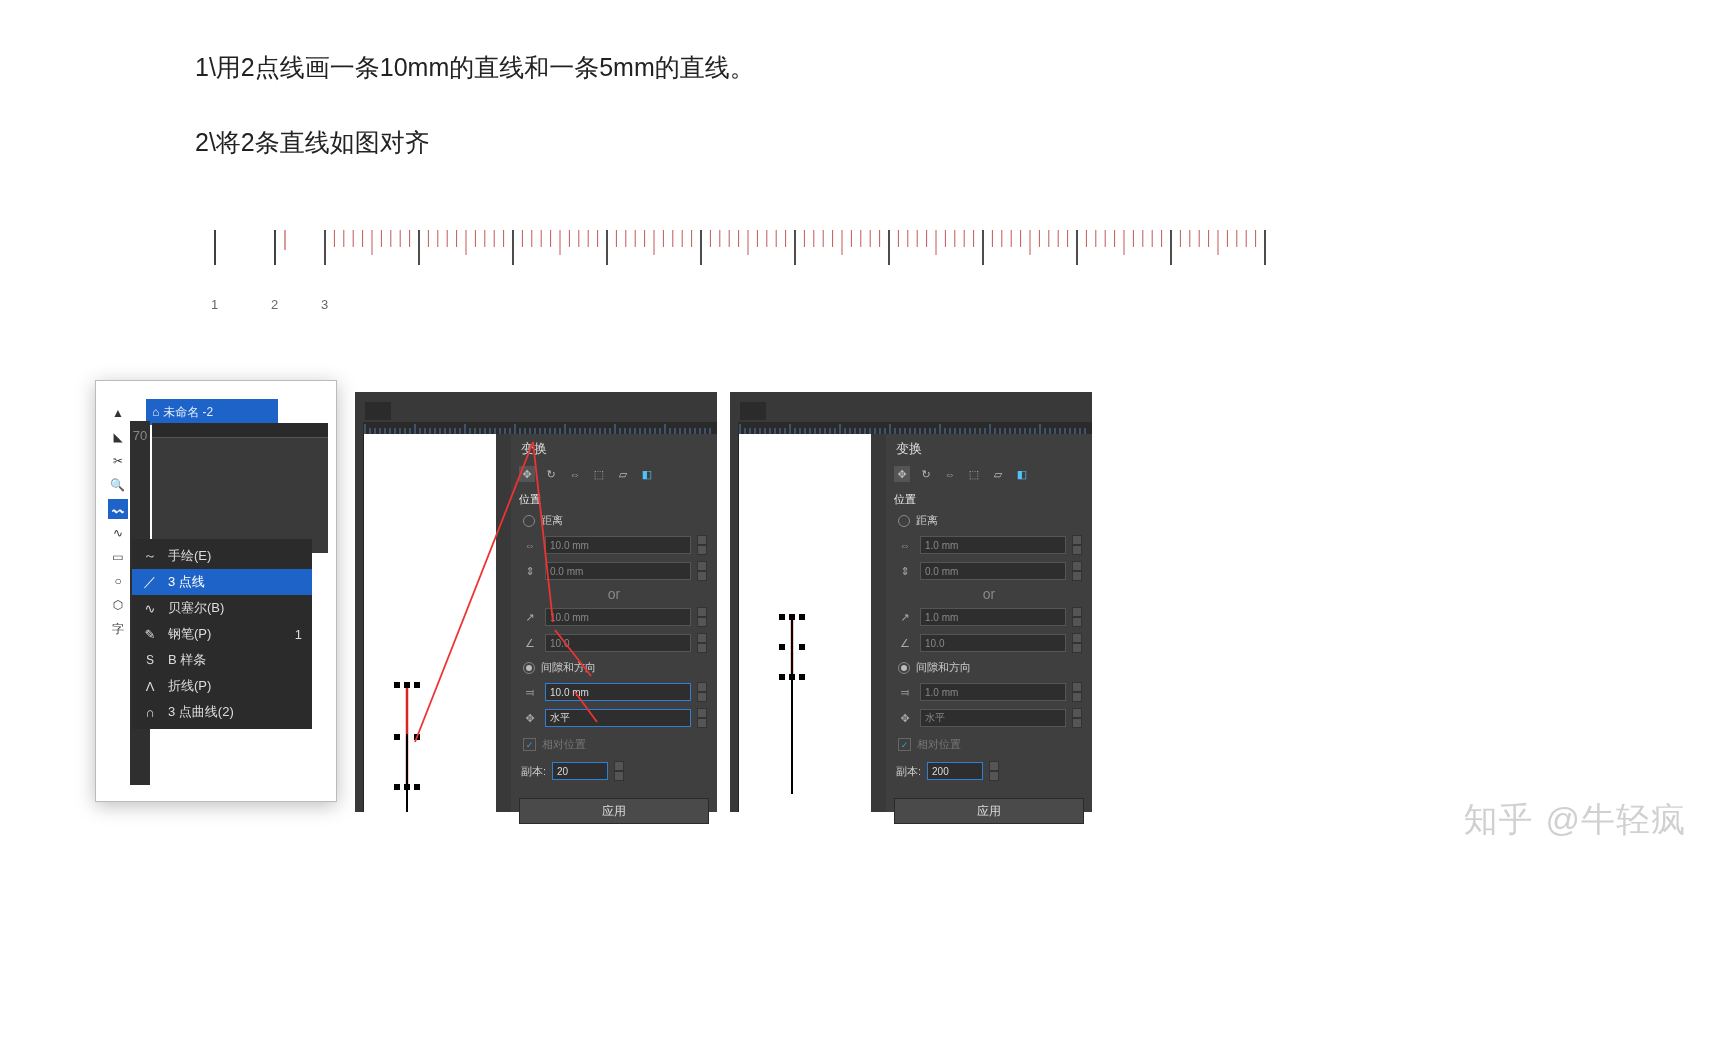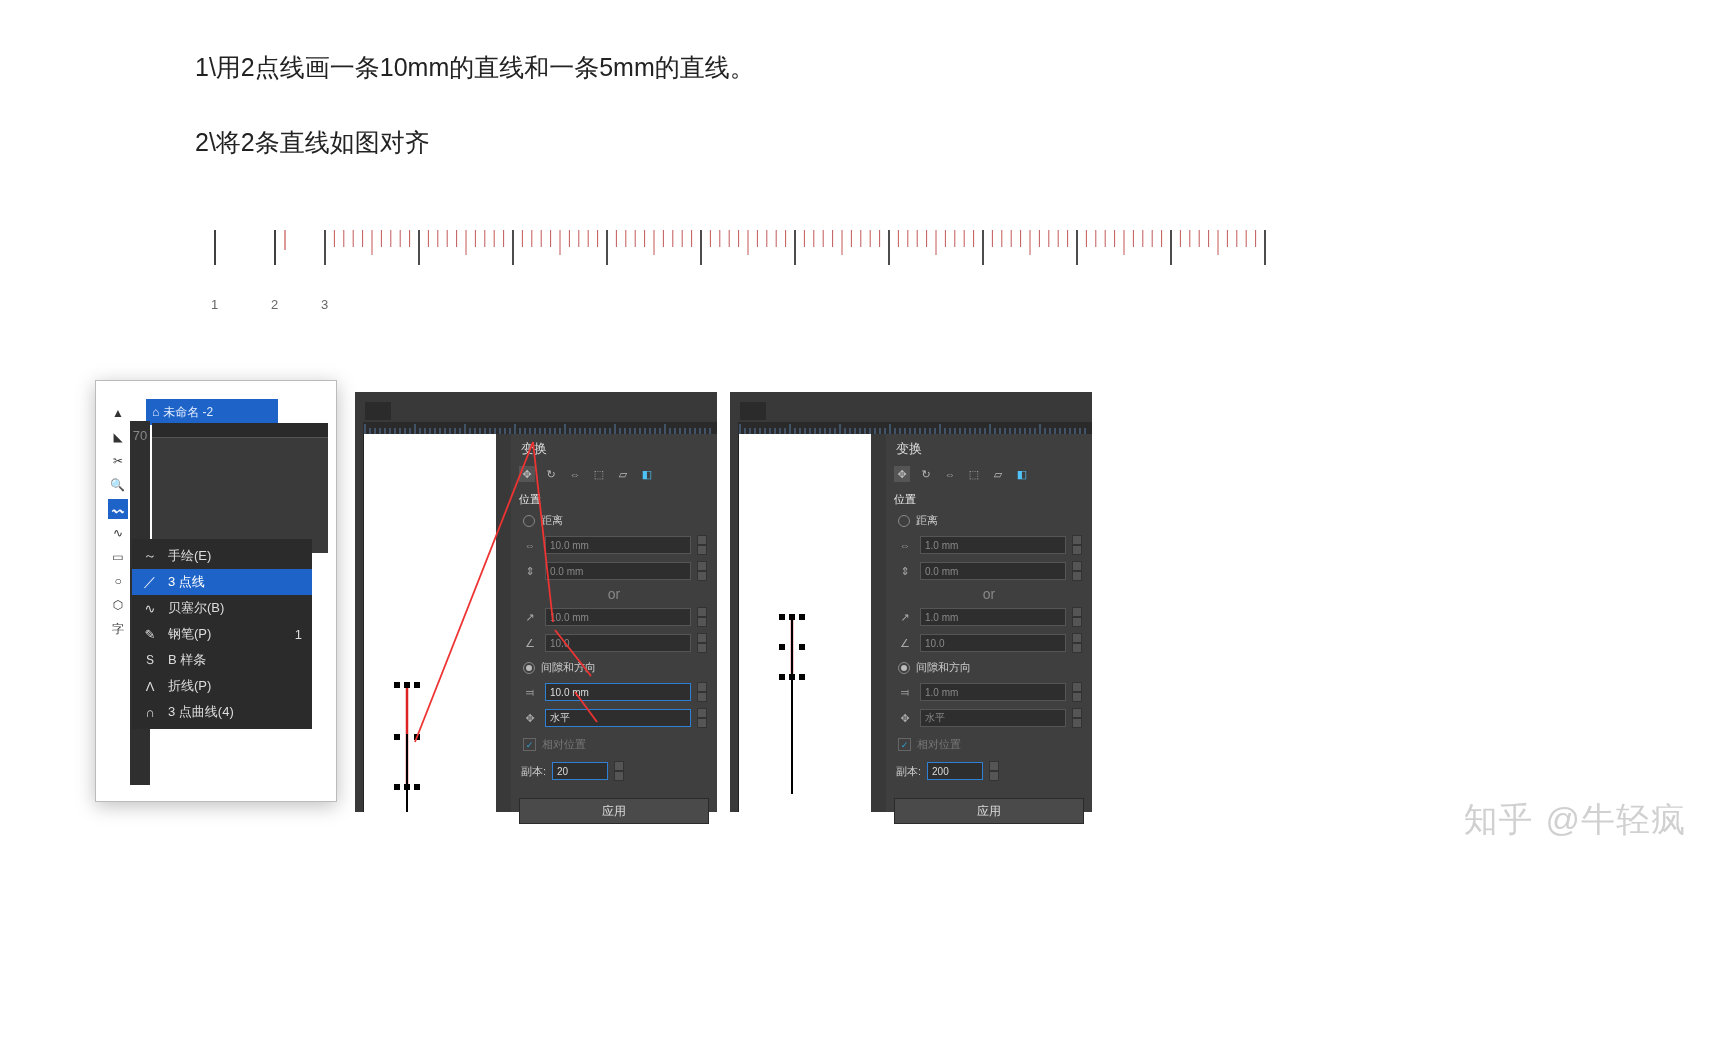--- a/index.html
+++ b/index.html
@@ -364,21 +364,21 @@
           <div class="fly-item">
             <span class="fly-icon">Ｓ</span>
             <span>B 样条</span>
           </div>
           <div class="fly-item">
             <span class="fly-icon">Λ</span>
             <span>折线(P)</span>
           </div>
           <div class="fly-item">
             <span class="fly-icon">∩</span>
-            <span>3 点曲线(4)</span>
+            <span>3 点曲线(2)</span>
           </div>
         </div>
     </div>
 
     <div class="shot-b">
       <div class="doc-tabs">
         <div class="doc-tab">　</div>
       </div>
       <div class="mini-ruler-top">
         <svg width="360" height="12">

